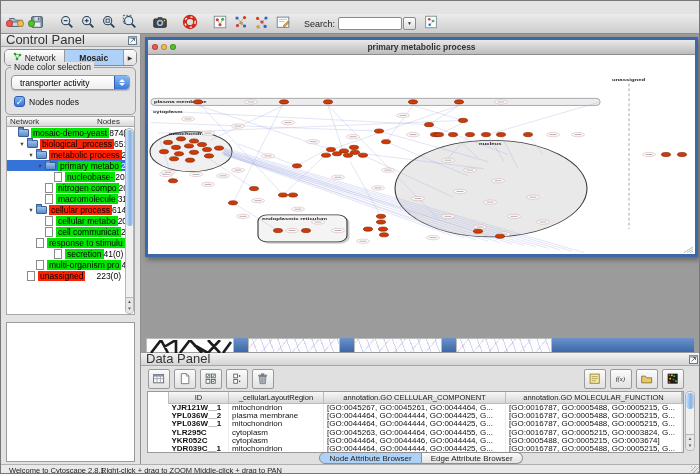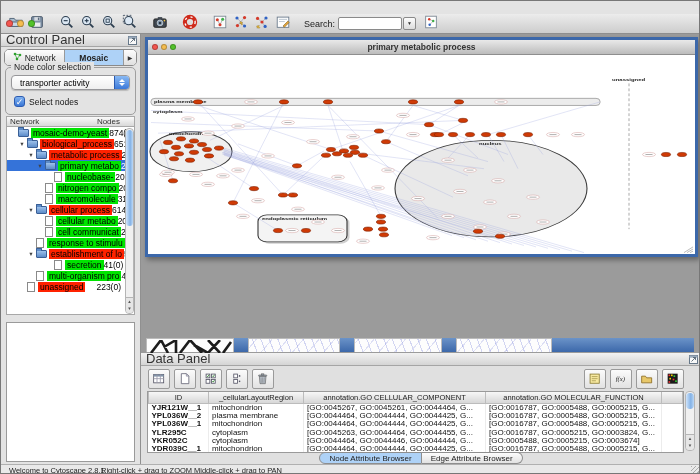--- a/index.html
+++ b/index.html
@@ -76,21 +76,21 @@
   .bg-strip{position:absolute;left:5px;top:304px;width:548px;height:14px;display:flex;}
   .sgW{background:#fdfdfd;border:1px solid #bbb;border-bottom:none;box-sizing:border-box;}
   .scrib{background:#fdfdfd;background-image:repeating-linear-gradient(70deg,transparent 0 7px,rgba(110,120,215,.30) 7px 8px),repeating-linear-gradient(-50deg,transparent 0 11px,rgba(110,120,215,.22) 11px 12px);border:1px solid #bbb;border-bottom:none;box-sizing:border-box;}
   .sgB{background:linear-gradient(#6b93c8,#3c68aa);}
   
   .data-panel{position:absolute;left:140px;top:352px;width:560px;height:111px;background:#e0e0e0;}
   .dp-icons-left{position:absolute;left:7px;top:16px;display:flex;gap:4px;}
   .dp-icons-right{position:absolute;right:17px;top:16px;display:flex;gap:4px;}
   .dbtn{width:20px;height:18px;border:1px solid #9a9a9a;border-radius:2px;background:linear-gradient(#fbfbfb,#e2e2e2);display:inline-flex;align-items:center;justify-content:center;}
   .dbtn svg{width:15px;height:15px;}
-  .dp-tablewrap{position:absolute;left:6px;top:38px;right:17px;height:60px;background:#fff;border:1px solid #9a9a9a;overflow:hidden;}
+  .dp-tablewrap{position:absolute;left:6px;top:38px;right:17px;height:60px;background:#fff;border:1px solid #9a9a9a;overflow:hidden;padding-left:20px;}
   .dp-tablewrap table{width:100%;border-collapse:collapse;table-layout:fixed;}
   .dp-tablewrap th{background:linear-gradient(#f7f7f7,#d7d7d7);border:1px solid #bcbcbc;border-top:none;font-size:7.5px;font-weight:normal;color:#222;height:11px;padding:0 2px;overflow:hidden;white-space:nowrap;}
   .dp-tablewrap td{font-size:8px;color:#111;height:8.2px;line-height:8.2px;padding:0 3px;white-space:nowrap;overflow:hidden;border-right:1px solid #ececec;}
   td.idcol{font-weight:bold;}
   .dp-scrollbar{position:absolute;right:6px;top:38px;width:10px;height:60px;background:#f0f0f0;border:1px solid #b5b5b5;border-radius:4px;box-sizing:border-box;}
   .dp-scrollbar .thumb{position:absolute;left:0;right:0;top:1px;height:16px;border-radius:4px;background:linear-gradient(90deg,#cfe4fb,#84b2e6 60%,#bcd8f6);}
   .bottom-tabs{position:absolute;left:0;top:99px;width:560px;height:12px;display:flex;justify-content:center;}
   .btab{font-size:8px;color:#222;padding:0 9px;line-height:11px;background:linear-gradient(#fcfcfc,#e2e2e2);border:1px solid #8e8e8e;border-left:none;}
   .btab:first-child{border-left:1px solid #8e8e8e;border-radius:6px 0 0 6px;}
   .btab:last-child{border-radius:0 6px 6px 0;}
@@ -264,21 +264,21 @@
       <span class="legend">Node color selection</span>
       <div class="combo">
         <span>transporter activity</span>
         <span class="combo-btn">
             <i class="up"></i>
             <i class="dn"></i>
           </span>
       </div>
       <div class="checkrow">
         <span class="checkbox">✓</span>
-        <span>Select nodes</span>
+        <span>Nodes nodes</span>
       </div>
     </div>
     <div class="tree-header">
       <span>Network</span>
       <span class="th-nodes">Nodes</span>
     </div>
     <div class="tree">
         <div class="trow">
           <span class="ind" style="width: 2px;"></span>
           <span class="tri"></span>
@@ -348,27 +348,20 @@
           <span class="ic-file"></span>
           <span class="tlab green">cell communicat</span>
           <span class="tnum">22(0)</span>
         </div>
         <div class="trow">
           <span class="ind" style="width: 20px;"></span>
           <span class="tri"></span>
           <span class="ic-file"></span>
           <span class="tlab green">response to stimulu</span>
           <span class="tnum">264(0)</span>
-        </div>
-        <div class="trow">
-          <span class="ind" style="width: 20px;"></span>
-          <span class="tri">▼</span>
-          <span class="ic-folder"></span>
-          <span class="tlab red">establishment of lo</span>
-          <span class="tnum">558(0)</span>
         </div>
         <div class="trow">
           <span class="ind" style="width: 38px;"></span>
           <span class="tri"></span>
           <span class="ic-file"></span>
           <span class="tlab green">secretion</span>
           <span class="tnum">41(0)</span>
         </div>
         <div class="trow">
           <span class="ind" style="width: 20px;"></span>

